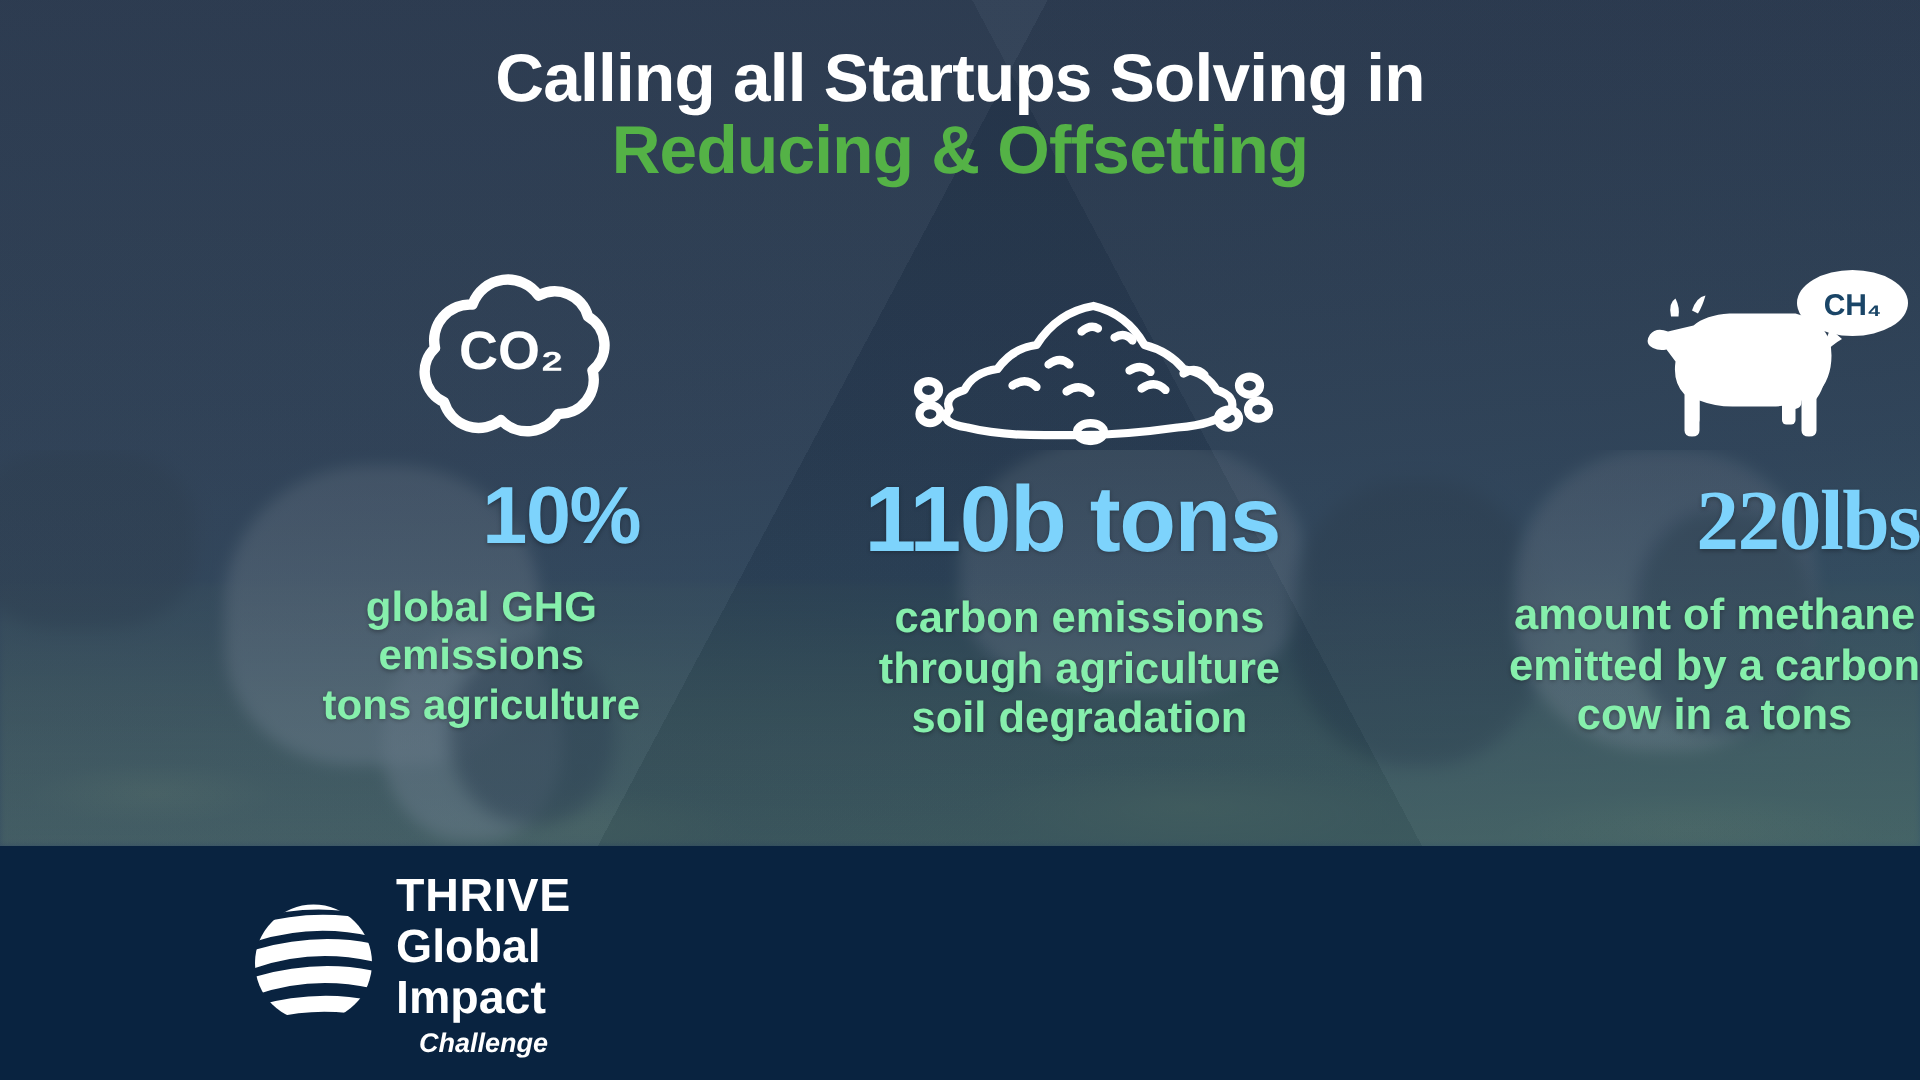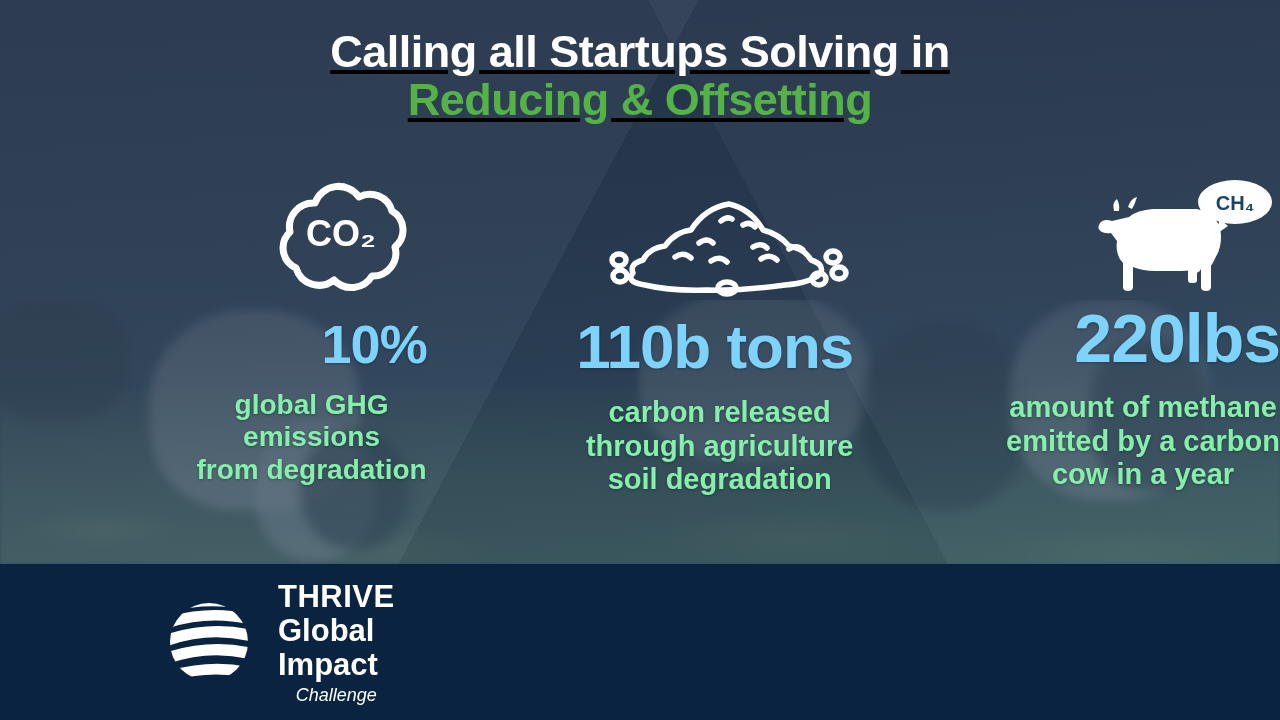--- a/index.html
+++ b/index.html
@@ -40,21 +40,21 @@
       linear-gradient(-118deg, rgba(255,255,255,.03) 0 38%, rgba(0,0,0,.03) 38% 100%);
   }
   .bg-tint{
     position:absolute;inset:0;
     background:linear-gradient(180deg,rgba(38,54,76,.92) 0%,rgba(40,60,82,.70) 42%,rgba(44,72,92,.52) 68%,rgba(48,86,100,.45) 100%);
   }
 
   
   .headline{
     position:absolute;left:0;right:0;top:28px;text-align:center;
-    line-height:1.06;letter-spacing:-.5px;text-decoration:underline;
+    line-height:1.06;letter-spacing:-.5px;
   }
   .headline .l1{
     display:block;color:#ffffff;font-size:45px;font-weight:bold;
   }
   .headline .l2,.headline .l3{
     display:block;color:#54b246;font-size:45px;font-weight:bold;
   }
 
   
   .stats{position:absolute;left:0;right:0;top:182px;height:370px;display:flex;}
@@ -65,34 +65,34 @@
     text-shadow:0 1px 3px rgba(0,0,0,.28);
   }
   .stat .cap{
     color:#86efac;text-align:center;line-height:1.16;font-weight:bold;
     text-shadow:0 1px 3px rgba(0,0,0,.3);
   }
   .stat-1 .big{font-size:54px;margin-top:16px;}
   .stat-1 .cap{font-size:28px;margin-top:14px;}
   .stat-2 .big{font-size:62px;margin-top:14px;}
   .stat-2 .cap{font-size:29px;margin-top:14px;}
-  .stat-3 .big{font-size:68px;margin-top:2px;}
+  .stat-3 .big{font-size:57px;margin-top:18px;font-family:Liberation Serif, serif;}
   .stat-3 .cap{font-size:29px;margin-top:14px;}
 
   
   .footer{
     position:absolute;left:0;right:0;top:564px;height:156px;
     background:#092340;display:flex;align-items:center;
   }
   .brand{display:flex;align-items:center;margin-left:168px;}
-  .brand-text{margin-left:28px;color:#fff;line-height:1;}
+  .brand-text{margin-left:14px;color:#fff;line-height:1;}
   .brand-text .t1{font-size:31px;font-weight:bold;letter-spacing:.5px;display:block;}
   .brand-text .t2{font-size:31px;font-weight:bold;display:block;margin-top:3px;}
   .brand-text .t3{font-size:31px;font-weight:bold;display:block;margin-top:3px;}
-  .brand-text .t4{font-size:18px;font-style:italic;font-weight:normal;display:block;margin-top:6px;text-align:center;}
+  .brand-text .t4{font-size:18px;font-style:italic;font-weight:bold;display:block;margin-top:6px;text-align:center;}
 </style>
 </head>
 <body>
 
 <div id="stage">
 
   <div class="bg-base"></div>
 
   <div class="bg-photo">
     <div class="grass"></div>
@@ -130,21 +130,21 @@
                      a22 22 0 0 1 -6 -36
                      a24 24 0 0 1 25 -29z"></path>
           </g>
           <text x="84" y="67" font-family="Liberation Sans, sans-serif" font-size="36" font-weight="bold" fill="#ffffff" text-anchor="middle">CO₂</text>
         </svg>
       </div>
       <div class="big">10%</div>
       <div class="cap">
         <span>global GHG</span><br>
         <span>emissions</span><br>
-        <span>from degradation</span>
+        <span>tons agriculture</span>
       </div>
     </div>
 
     <div class="stat stat-2">
       <div class="icon">
         <svg width="250" height="106" viewBox="0 0 250 106">
           <g fill="none" stroke="#ffffff" stroke-width="5.5" stroke-linejoin="round" stroke-linecap="round">
             <path d="M30 82 q-4 -9 10 -13 q6 -12 22 -14 q10 -14 26 -16
                      q14 -22 38 -26 q22 5 34 26 q16 4 26 16
                      q16 3 22 14 q13 4 10 13 q-10 10 -36 12
@@ -161,21 +161,21 @@
             <ellipse cx="17" cy="85" rx="7" ry="6"></ellipse>
             <ellipse cx="230" cy="66" rx="7" ry="6"></ellipse>
             <ellipse cx="236" cy="82" rx="7" ry="6"></ellipse>
             <ellipse cx="216" cy="88" rx="7" ry="6"></ellipse>
             <ellipse cx="124" cy="97" rx="9" ry="6"></ellipse>
           </g>
         </svg>
       </div>
       <div class="big">110b tons</div>
       <div class="cap">
-        <span>carbon released</span><br>
+        <span>carbon emissions</span><br>
         <span>through agriculture</span><br>
         <span>soil degradation</span>
       </div>
     </div>
 
     <div class="stat stat-3">
       <div class="icon">
         <svg width="210" height="120" viewBox="0 0 210 120">
 
           <g fill="#ffffff">
@@ -198,21 +198,21 @@
 
           <ellipse cx="165" cy="25" rx="37" ry="22" fill="#ffffff"></ellipse>
           <path d="M150 42 q-4 16 -22 26 q12 -2 18 -9 q5 -6 12 -10z" fill="#ffffff"></path>
           <text x="165" y="33" font-family="Liberation Sans, sans-serif" font-size="20" font-weight="bold" fill="#1a4567" text-anchor="middle">CH₄</text>
         </svg>
       </div>
       <div class="big">220lbs</div>
       <div class="cap">
         <span>amount of methane</span><br>
         <span>emitted by a carbon</span><br>
-        <span>cow in a year</span>
+        <span>cow in a tons</span>
       </div>
     </div>
   </div>
 
   <div class="footer">
 
     <div class="brand">
       <svg width="82" height="86" viewBox="0 0 82 86">
         <defs>
           <clipPath id="globeclip">

